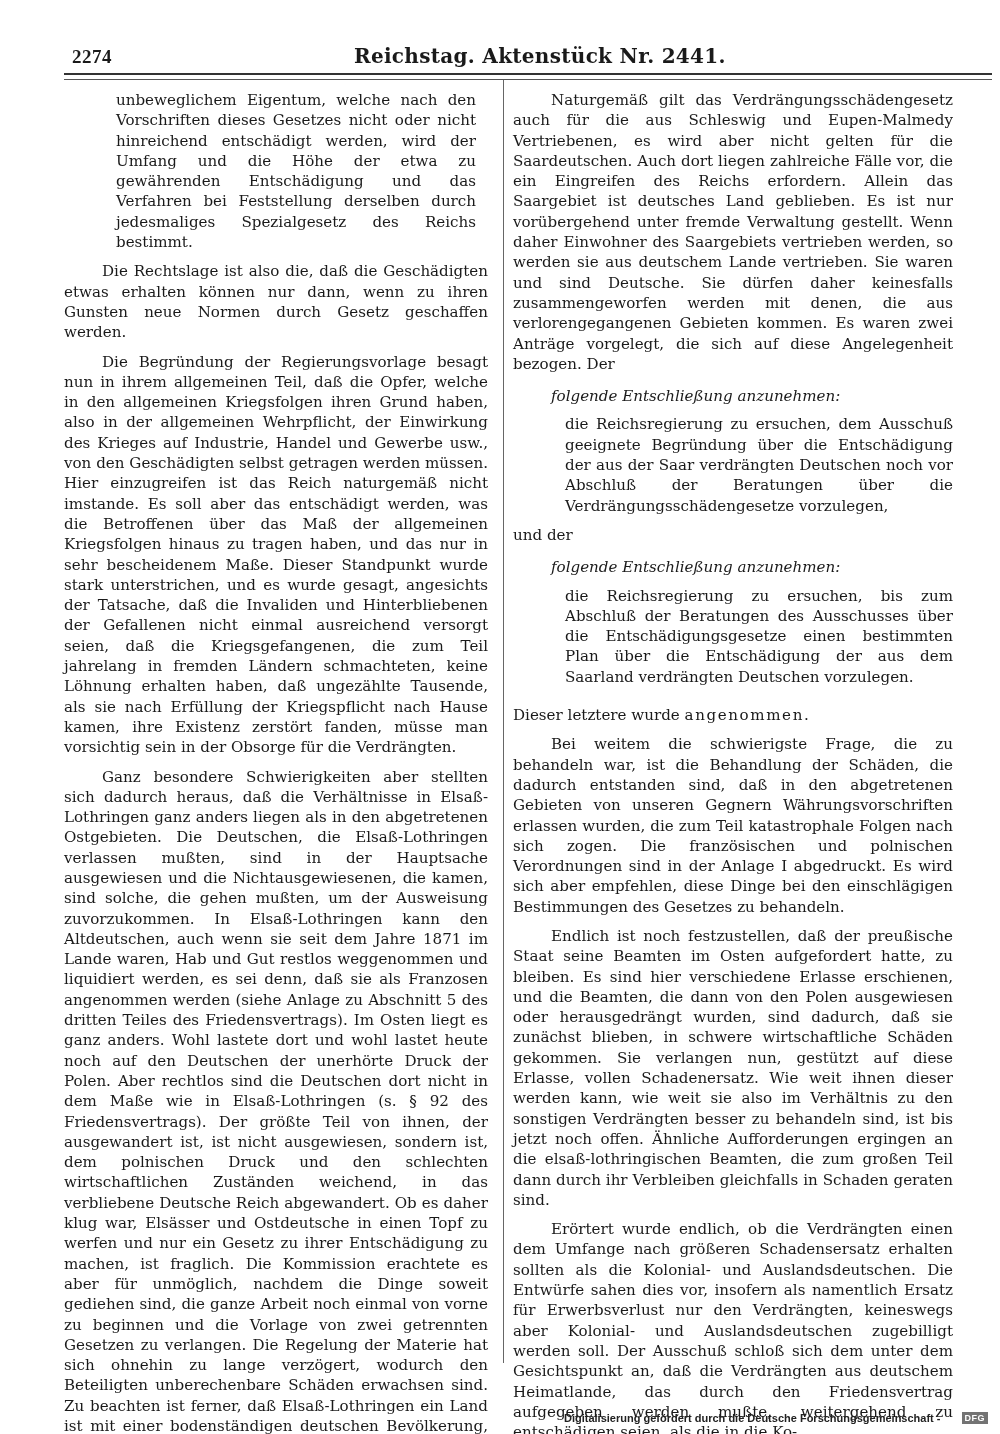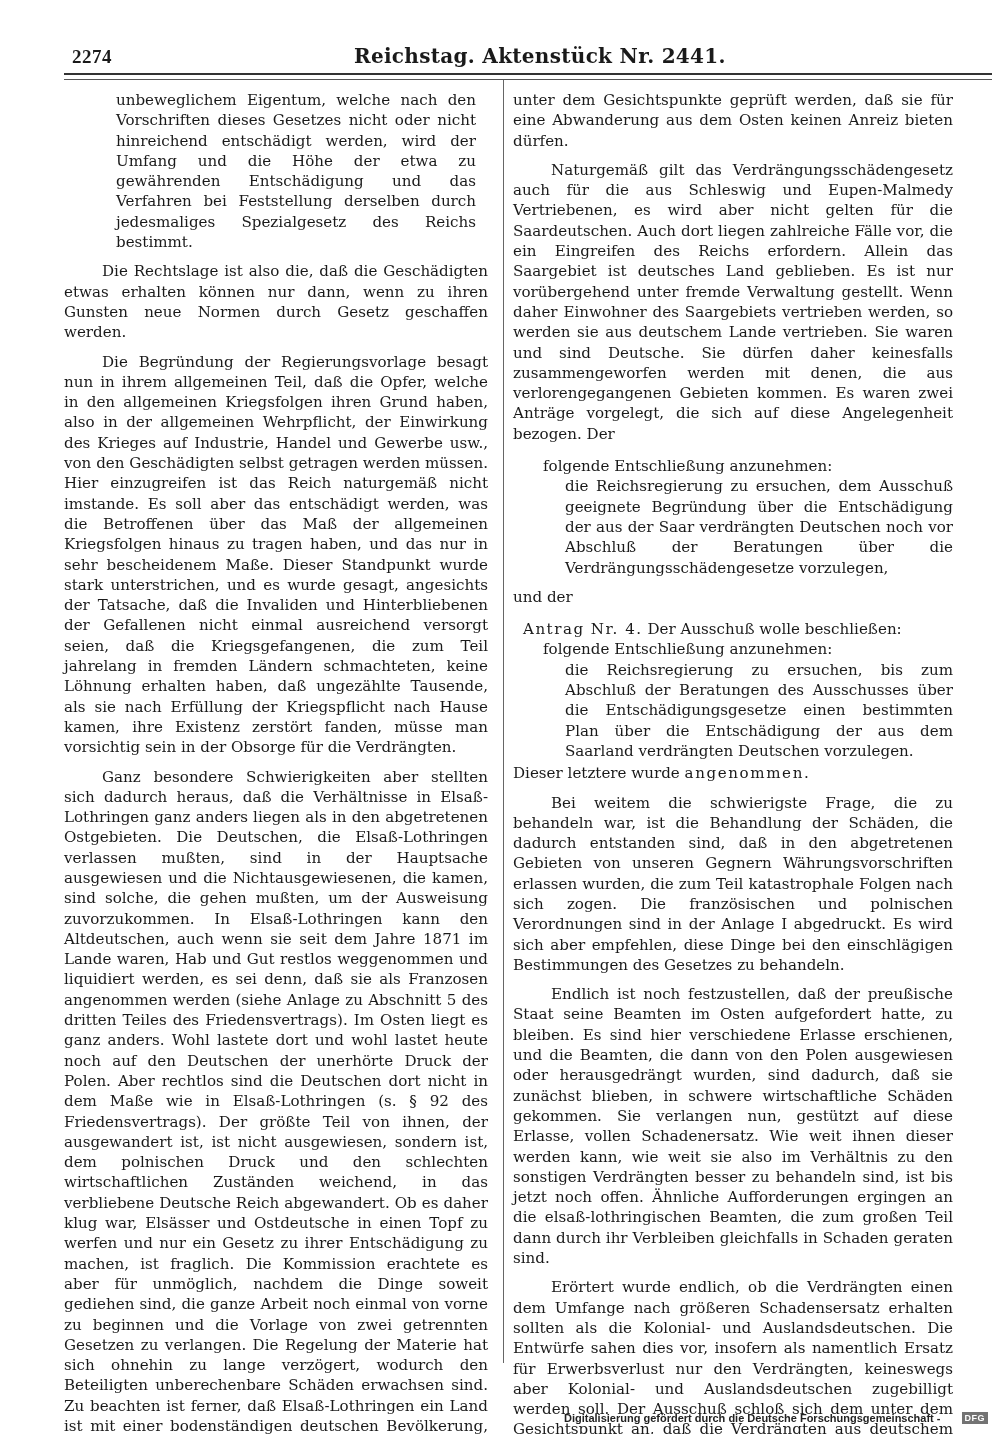--- a/index.html
+++ b/index.html
@@ -32,21 +32,21 @@
   }
   .col-left { left: 64px; width: 424px; }
   .col-right { left: 513px; width: 440px; }
   .para { margin: 0; text-indent: 38px; }
   .para + .para { margin-top: 9px; }
   .para.noindent { text-indent: 0; }
   .quote { margin: 0 12px 9px 0; padding-left: 52px; text-indent: 0; }
   .motion { margin-top: 12px; }
   .motion-head { padding-left: 10px; text-indent: 0; margin: 0; }
   .motion-head .spaced { letter-spacing: 1.5px; }
-  .motion-sub { padding-left: 30px; margin: 0; }
+  .motion-sub { padding-left: 30px; margin: 8px; font-style: italic; }
   .motion-body { padding-left: 52px; margin: 0; }
   .spaced-out { letter-spacing: 1.6px; }
   .footer {
     position: absolute; right: 12px; top: 1412px; font-size: 11px;
     font-family: "Liberation Sans", sans-serif; font-weight: bold; color: #222;
     display: flex; align-items: center; gap: 21px; justify-content: center;
   }
   .dfg-logo {
     background: #737373; color: #fff; font-size: 9px; font-weight: bold;
     padding: 1px 3px; letter-spacing: 0.5px;
@@ -63,40 +63,35 @@
 <div class="column-divider"></div>
 
 <div class="column col-left">
   <p class="quote">unbeweglichem Eigentum, welche nach den Vorschriften dieses Gesetzes nicht oder nicht hinreichend entschädigt werden, wird der Umfang und die Höhe der etwa zu gewährenden Entschädigung und das Verfahren bei Feststellung derselben durch jedesmaliges Spezialgesetz des Reichs bestimmt.</p>
   <p class="para">Die Rechtslage ist also die, daß die Geschädigten etwas erhalten können nur dann, wenn zu ihren Gunsten neue Normen durch Gesetz geschaffen werden.</p>
   <p class="para">Die Begründung der Regierungsvorlage besagt nun in ihrem allgemeinen Teil, daß die Opfer, welche in den allgemeinen Kriegsfolgen ihren Grund haben, also in der allgemeinen Wehrpflicht, der Einwirkung des Krieges auf Industrie, Handel und Gewerbe usw., von den Geschädigten selbst getragen werden müssen. Hier einzugreifen ist das Reich naturgemäß nicht imstande. Es soll aber das entschädigt werden, was die Betroffenen über das Maß der allgemeinen Kriegsfolgen hinaus zu tragen haben, und das nur in sehr bescheidenem Maße. Dieser Standpunkt wurde stark unterstrichen, und es wurde gesagt, angesichts der Tatsache, daß die Invaliden und Hinterbliebenen der Gefallenen nicht einmal ausreichend versorgt seien, daß die Kriegsgefangenen, die zum Teil jahrelang in fremden Ländern schmachteten, keine Löhnung erhalten haben, daß ungezählte Tausende, als sie nach Erfüllung der Kriegspflicht nach Hause kamen, ihre Existenz zerstört fanden, müsse man vorsichtig sein in der Obsorge für die Verdrängten.</p>
   <p class="para">Ganz besondere Schwierigkeiten aber stellten sich dadurch heraus, daß die Verhältnisse in Elsaß-Lothringen ganz anders liegen als in den abgetretenen Ostgebieten. Die Deutschen, die Elsaß-Lothringen verlassen mußten, sind in der Hauptsache ausgewiesen und die Nichtausgewiesenen, die kamen, sind solche, die gehen mußten, um der Ausweisung zuvorzukommen. In Elsaß-Lothringen kann den Altdeutschen, auch wenn sie seit dem Jahre 1871 im Lande waren, Hab und Gut restlos weggenommen und liquidiert werden, es sei denn, daß sie als Franzosen angenommen werden (siehe Anlage zu Abschnitt 5 des dritten Teiles des Friedensvertrags). Im Osten liegt es ganz anders. Wohl lastete dort und wohl lastet heute noch auf den Deutschen der unerhörte Druck der Polen. Aber rechtlos sind die Deutschen dort nicht in dem Maße wie in Elsaß-Lothringen (s. § 92 des Friedensvertrags). Der größte Teil von ihnen, der ausgewandert ist, ist nicht ausgewiesen, sondern ist, dem polnischen Druck und den schlechten wirtschaftlichen Zuständen weichend, in das verbliebene Deutsche Reich abgewandert. Ob es daher klug war, Elsässer und Ostdeutsche in einen Topf zu werfen und nur ein Gesetz zu ihrer Entschädigung zu machen, ist fraglich. Die Kommission erachtete es aber für unmöglich, nachdem die Dinge soweit gediehen sind, die ganze Arbeit noch einmal von vorne zu beginnen und die Vorlage von zwei getrennten Gesetzen zu verlangen. Die Regelung der Materie hat sich ohnehin zu lange verzögert, wodurch den Beteiligten unberechenbare Schäden erwachsen sind. Zu beachten ist ferner, daß Elsaß-Lothringen ein Land ist mit einer bodenständigen deutschen Bevölkerung, die seit unvordenklichen Zeiten dort wohnt. Die an Polen abgetretenen Gebietsteile aber sind besetzt von deutscher und polnischer Bevölkerung in bunter Mischung. Im Osten ist daher zu befürchten, daß eine starke Abwanderung der Deutschen den Polen ein solches Übergewicht verschafft, daß mit der Zeit das Deutschtum und mit ihm eine jahrhundertlange deutsche Kulturarbeit zerstört wird. Die Bestimmungen mußten daher sämtlich</p>
 </div>
 
 <div class="column col-right">
-  <p class="para noindent">unter dem Gesichtspunkte geprüft werden, daß sie für eine Abwanderung aus dem Osten keinen Anreiz bieten dürfen.</p>
   <p class="para">Naturgemäß gilt das Verdrängungsschädengesetz auch für die aus Schleswig und Eupen-Malmedy Vertriebenen, es wird aber nicht gelten für die Saardeutschen. Auch dort liegen zahlreiche Fälle vor, die ein Eingreifen des Reichs erfordern. Allein das Saargebiet ist deutsches Land geblieben. Es ist nur vorübergehend unter fremde Verwaltung gestellt. Wenn daher Einwohner des Saargebiets vertrieben werden, so werden sie aus deutschem Lande vertrieben. Sie waren und sind Deutsche. Sie dürfen daher keinesfalls zusammengeworfen werden mit denen, die aus verlorengegangenen Gebieten kommen. Es waren zwei Anträge vorgelegt, die sich auf diese Angelegenheit bezogen. Der</p>
 
   <div class="motion">
     <p class="motion-sub">folgende Entschließung anzunehmen:</p>
     <p class="motion-body">die Reichsregierung zu ersuchen, dem Ausschuß geeignete Begründung über die Entschädigung der aus der Saar verdrängten Deutschen noch vor Abschluß der Beratungen über die Verdrängungsschädengesetze vorzulegen,</p>
   </div>
 
   <p class="para noindent" style="margin-top:9px">und der</p>
 
   <div class="motion">
-    <p class="motion-head">
-      <span class="spaced">Antrag Nr. 4.</span>
-      <span>Der Ausschuß wolle beschließen:</span>
-    </p>
     <p class="motion-sub">folgende Entschließung anzunehmen:</p>
     <p class="motion-body">die Reichsregierung zu ersuchen, bis zum Abschluß der Beratungen des Ausschusses über die Entschädigungsgesetze einen bestimmten Plan über die Entschädigung der aus dem Saarland verdrängten Deutschen vorzulegen.</p>
   </div>
 
-  <p class="para noindent" style="margin-top:2px">
+  <p class="para noindent" style="margin-top:18px">
     <span>Dieser letztere wurde</span>
     <span class="spaced-out">angenommen.</span>
   </p>
 
   <p class="para" style="margin-top:9px">Bei weitem die schwierigste Frage, die zu behandeln war, ist die Behandlung der Schäden, die dadurch entstanden sind, daß in den abgetretenen Gebieten von unseren Gegnern Währungsvorschriften erlassen wurden, die zum Teil katastrophale Folgen nach sich zogen. Die französischen und polnischen Verordnungen sind in der Anlage I abgedruckt. Es wird sich aber empfehlen, diese Dinge bei den einschlägigen Bestimmungen des Gesetzes zu behandeln.</p>
   <p class="para">Endlich ist noch festzustellen, daß der preußische Staat seine Beamten im Osten aufgefordert hatte, zu bleiben. Es sind hier verschiedene Erlasse erschienen, und die Beamten, die dann von den Polen ausgewiesen oder herausgedrängt wurden, sind dadurch, daß sie zunächst blieben, in schwere wirtschaftliche Schäden gekommen. Sie verlangen nun, gestützt auf diese Erlasse, vollen Schadenersatz. Wie weit ihnen dieser werden kann, wie weit sie also im Verhältnis zu den sonstigen Verdrängten besser zu behandeln sind, ist bis jetzt noch offen. Ähnliche Aufforderungen ergingen an die elsaß-lothringischen Beamten, die zum großen Teil dann durch ihr Verbleiben gleichfalls in Schaden geraten sind.</p>
   <p class="para">Erörtert wurde endlich, ob die Verdrängten einen dem Umfange nach größeren Schadensersatz erhalten sollten als die Kolonial- und Auslandsdeutschen. Die Entwürfe sahen dies vor, insofern als namentlich Ersatz für Erwerbsverlust nur den Verdrängten, keineswegs aber Kolonial- und Auslandsdeutschen zugebilligt werden soll. Der Ausschuß schloß sich dem unter dem Gesichtspunkt an, daß die Verdrängten aus deutschem Heimatlande, das durch den Friedensvertrag aufgegeben werden mußte, weitergehend zu entschädigen seien, als die in die Ko-</p>
 </div>
 
 <div class="footer">

